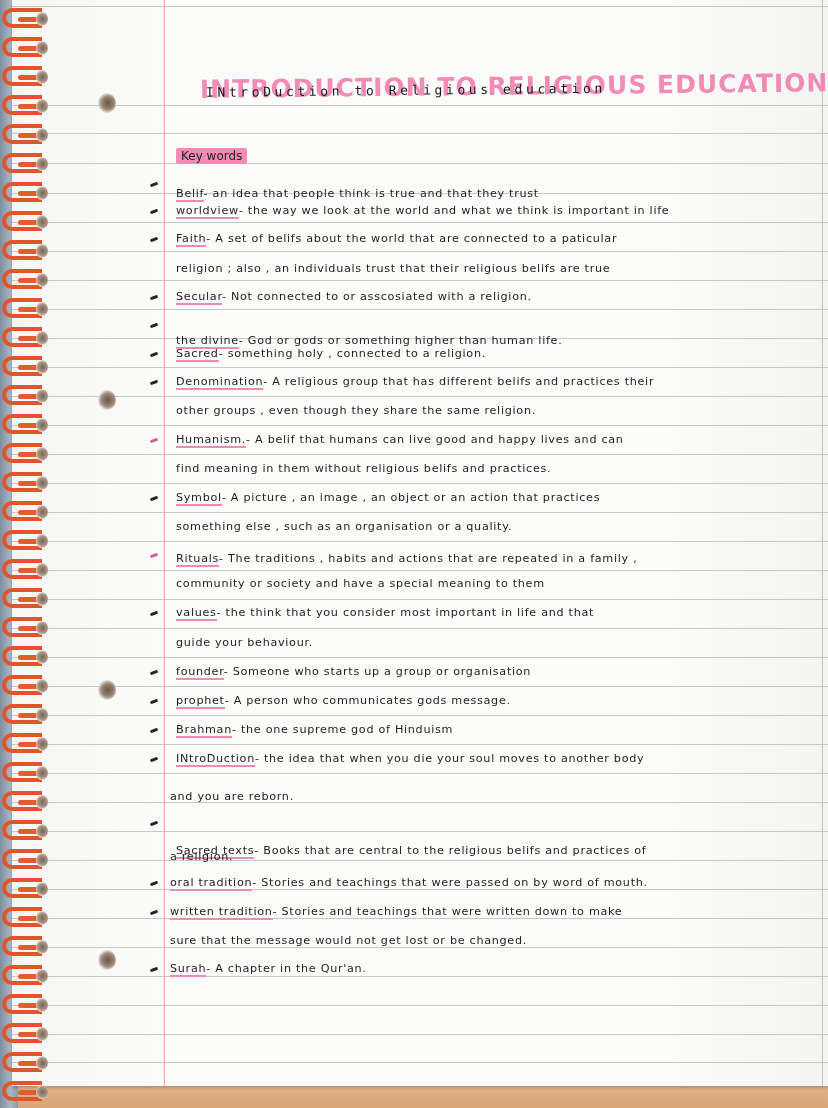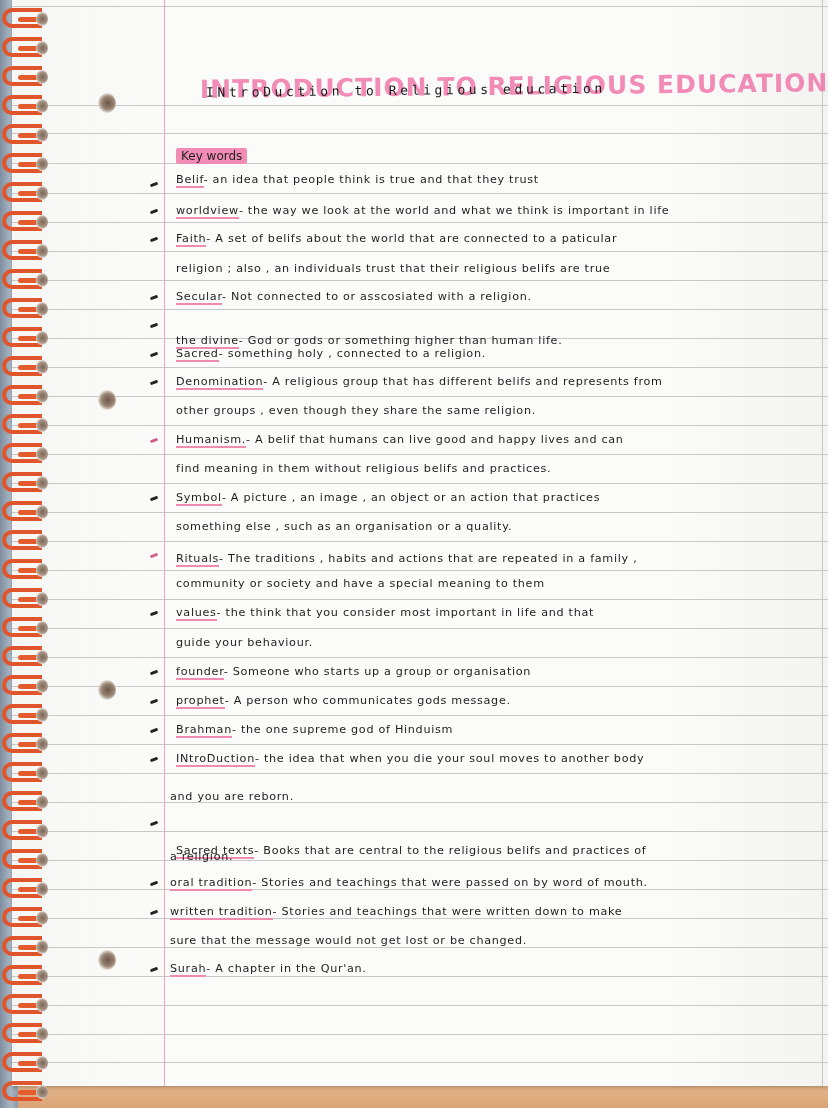--- a/index.html
+++ b/index.html
@@ -340,40 +340,40 @@
 <div class="title">
   <span class="bubble">INTRODUCTION TO RELIGIOUS EDUCATION</span>
   <span class="script">INtroDuction to Religious education</span>
 </div>
 
 <div class="keywords-heading">Key words</div>
 
 <div id="entries">
 
   <div class="tick" style="top:183px"></div>
-  <div class="entry-line" style="top:173px"><span class="term">Belif</span><span>- an idea that people think is true and that they trust</span></div>
+  <div class="entry-line" style="top:187px"><span class="term">Belif</span><span>- an idea that people think is true and that they trust</span></div>
 
   <div class="tick" style="top:210px"></div>
   <div class="entry-line" style="top:204px"><span class="term">worldview</span><span>- the way we look at the world and what we think is important in life</span></div>
 
   <div class="tick" style="top:238px"></div>
   <div class="entry-line" style="top:232px"><span class="term">Faith</span><span>- A set of belifs about the world that are connected to a paticular</span></div>
   <div class="entry-line" style="top:262px">religion ; also , an individuals trust that their religious belifs are true</div>
 
   <div class="tick" style="top:296px"></div>
   <div class="entry-line" style="top:290px"><span class="term">Secular</span><span>- Not connected to or asscosiated with a religion.</span></div>
 
   <div class="tick" style="top:324px"></div>
   <div class="entry-line" style="top:334px"><span class="term">the divine</span><span>- God or gods or something higher than human life.</span></div>
 
   <div class="tick" style="top:353px"></div>
   <div class="entry-line" style="top:347px"><span class="term">Sacred</span><span>- something holy , connected to a religion.</span></div>
 
   <div class="tick" style="top:381px"></div>
-  <div class="entry-line" style="top:375px"><span class="term">Denomination</span><span>- A religious group that has different belifs and represents from</span></div>
+  <div class="entry-line" style="top:375px"><span class="term">Denomination</span><span>- A religious group that has different belifs and practices their</span></div>
   <div class="entry-line" style="top:404px">other groups , even though they share the same religion.</div>
 
   <div class="tick pink" style="top:439px"></div>
   <div class="entry-line" style="top:433px"><span class="term">Humanism.</span><span>- A belif that humans can live good and happy lives and can</span></div>
   <div class="entry-line" style="top:462px">find meaning in them without religious belifs and practices.</div>
 
   <div class="tick" style="top:497px"></div>
   <div class="entry-line" style="top:491px"><span class="term">Symbol</span><span>- A picture , an image , an object or an action that practices</span></div>
   <div class="entry-line" style="top:520px">something else , such as an organisation or a quality.</div>
 

